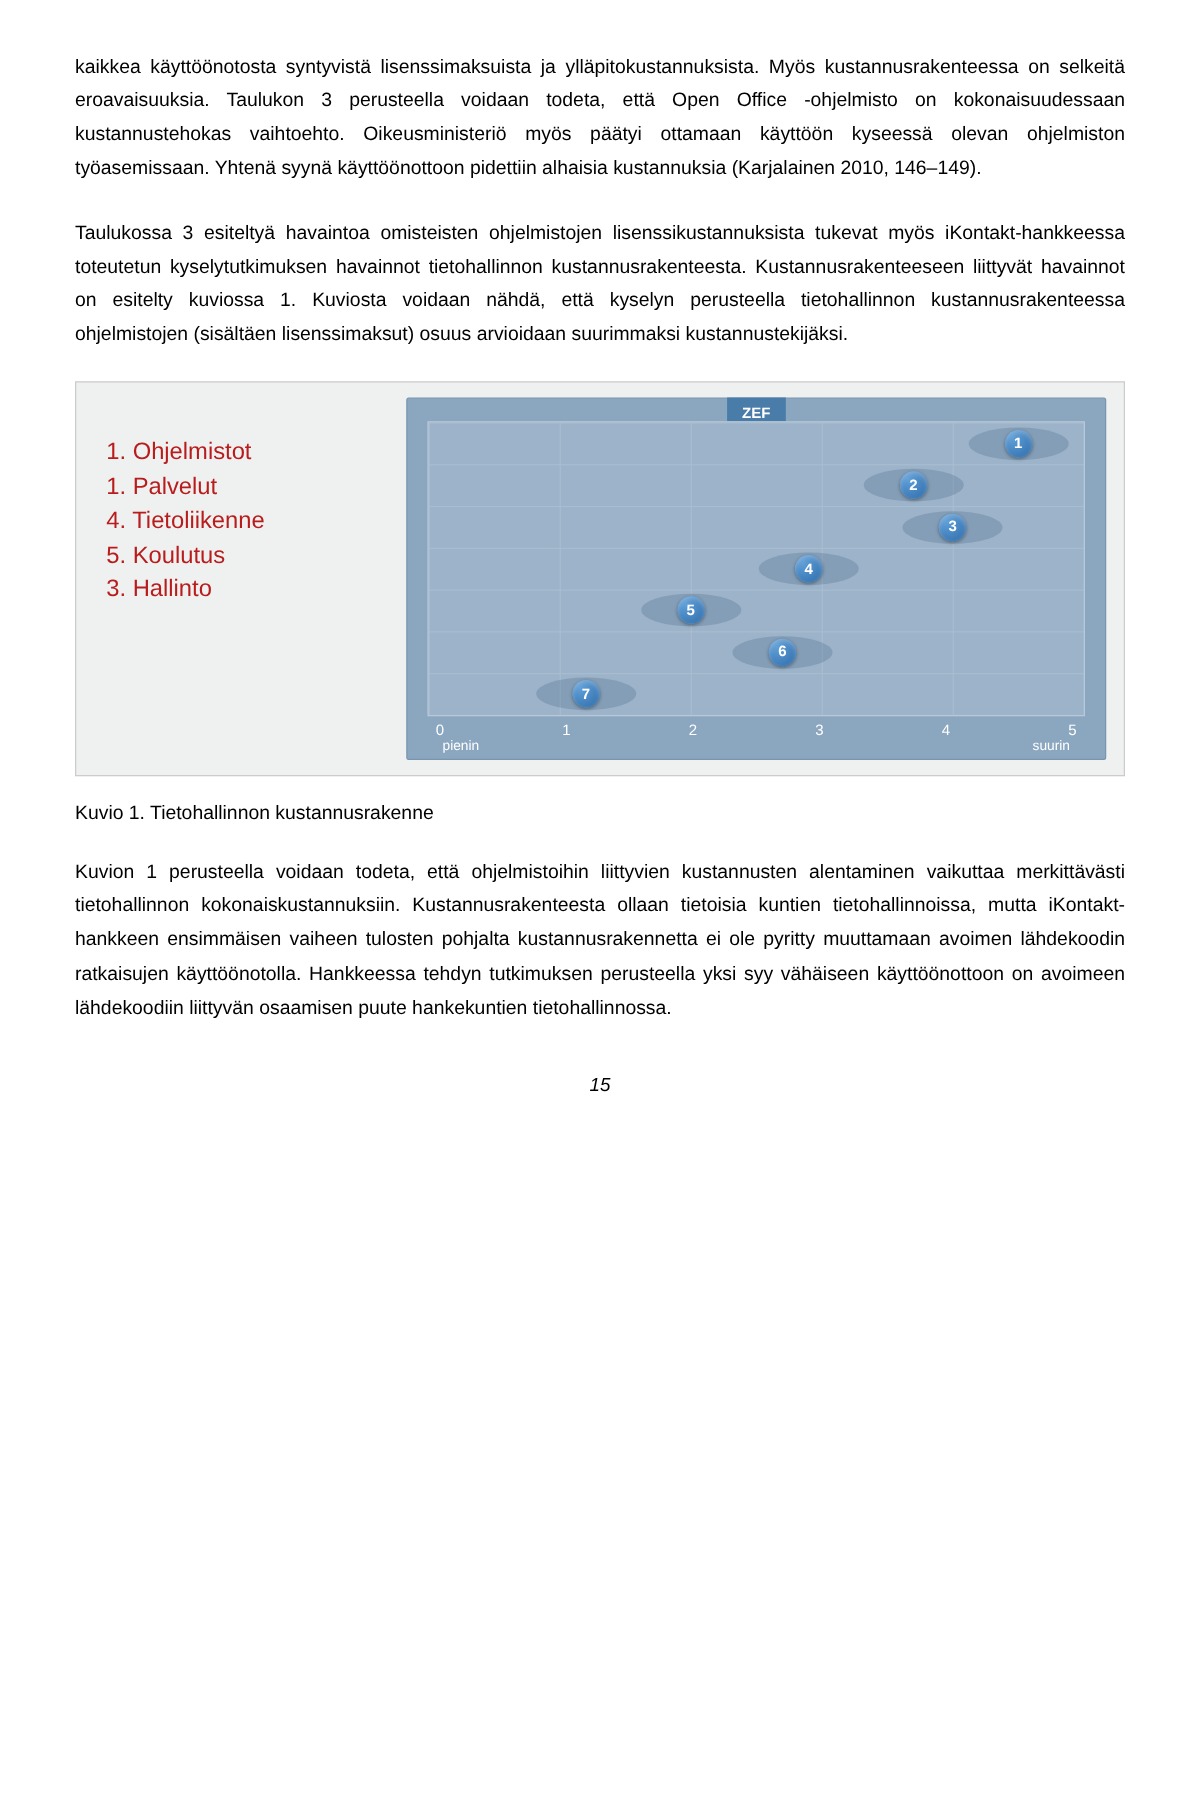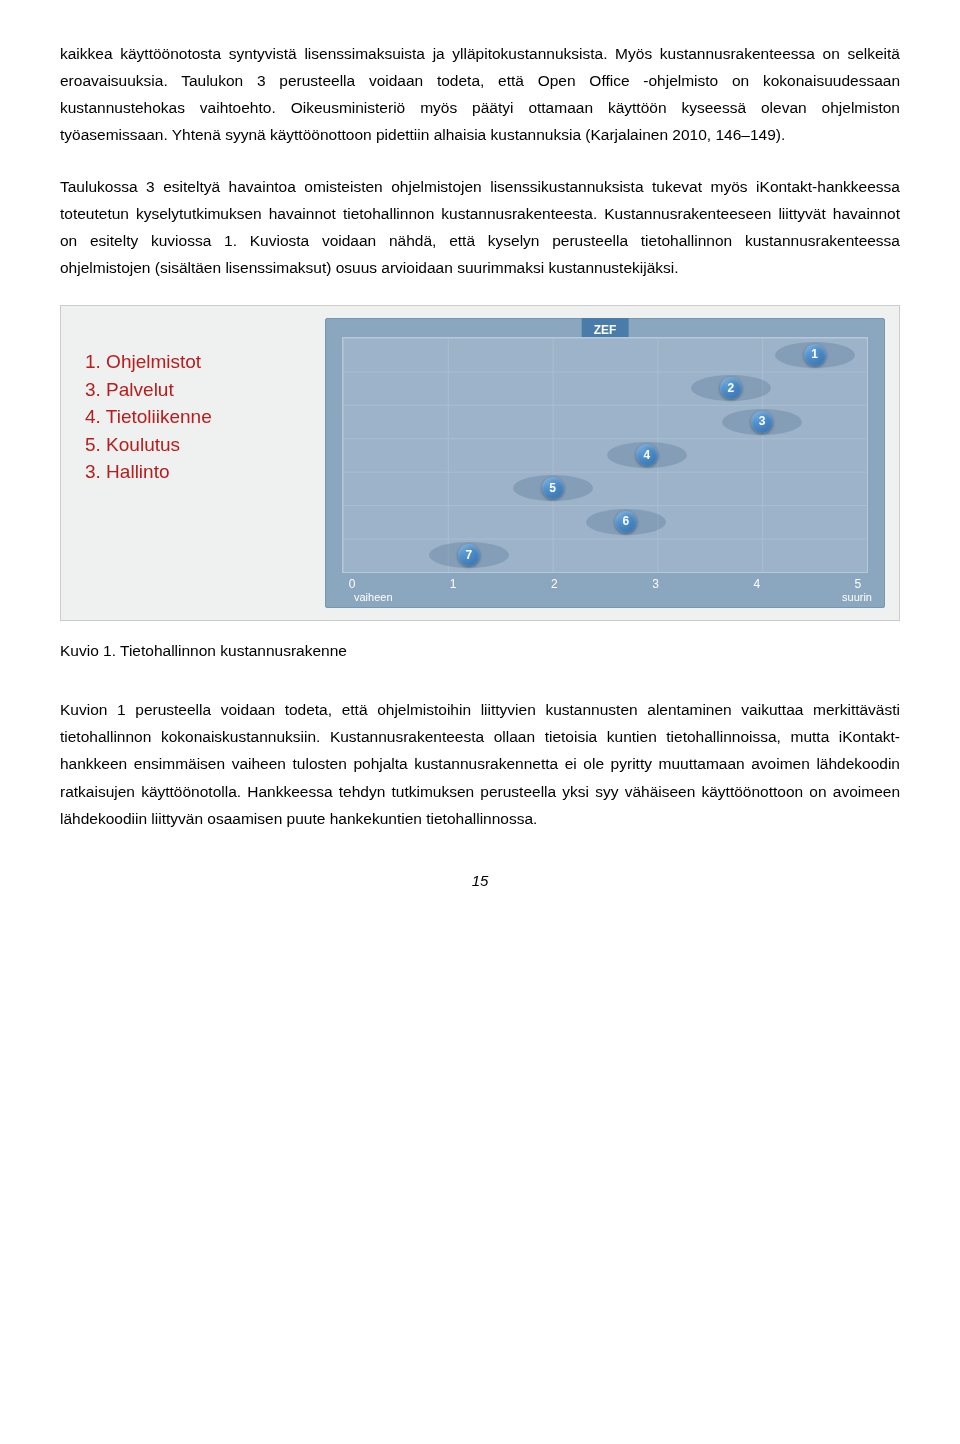--- a/index.html
+++ b/index.html
@@ -95,39 +95,39 @@
   }
   .axis-labels span { width: 20px; text-align: center; }
   .axis-text {
     position: absolute;
     bottom: 0px;
     font-size: 11px;
     color: #fff;
   }
   .caption {
     font-size: 15.5px;
-    margin: 16px 0 32px 0;
+    margin: 16px 0 20px 0;
   }
   .page-num {
     text-align: center;
     margin-top: 36px;
     font-size: 15px;
     font-style: italic;
   }
 </style>
 </head>
 <body>
 
 <p class="justified">kaikkea käyttöönotosta syntyvistä lisenssimaksuista ja ylläpitokustannuksista. Myös kustannusrakenteessa on selkeitä eroavaisuuksia. Taulukon 3 perusteella voidaan todeta, että Open Office -ohjelmisto on kokonaisuudessaan kustannustehokas vaihtoehto. Oikeusministeriö myös päätyi ottamaan käyttöön kyseessä olevan ohjelmiston työasemissaan. Yhtenä syynä käyttöönottoon pidettiin alhaisia kustannuksia (Karjalainen 2010, 146–149).</p>
 <p class="justified">Taulukossa 3 esiteltyä havaintoa omisteisten ohjelmistojen lisenssikustannuksista tukevat myös iKontakt-hankkeessa toteutetun kyselytutkimuksen havainnot tietohallinnon kustannusrakenteesta. Kustannusrakenteeseen liittyvät havainnot on esitelty kuviossa 1. Kuviosta voidaan nähdä, että kyselyn perusteella tietohallinnon kustannusrakenteessa ohjelmistojen (sisältäen lisenssimaksut) osuus arvioidaan suurimmaksi kustannustekijäksi.</p>
 
 <div class="figure-box">
   <div class="legend">
     <div>1. Ohjelmistot</div>
-    <div>3. Palvelut</div>
+    <div>1. Palvelut</div>
     <div>4. Tietoliikenne</div>
     <div>5. Koulutus</div>
     <div>3. Hallinto</div>
   </div>
   <div class="chart-area">
     <div class="zef-tab">ZEF</div>
     <div class="grid" id="chart-grid">
         <div class="ellipse" style="left: 90%; top: 7.14286%; width: 80px; height: 26px;"></div>
         <div class="bubble" style="width: 22px; height: 22px; left: calc(90% - 11px); top: calc(7.14286% - 11px);">1</div>
         <div class="ellipse" style="left: 74%; top: 21.4286%; width: 80px; height: 26px;"></div>
@@ -144,22 +144,22 @@
         <div class="bubble" style="width: 22px; height: 22px; left: calc(24% - 11px); top: calc(92.8571% - 11px);">7</div>
       </div>
     <div class="axis-labels">
       <span>0</span>
       <span>1</span>
       <span>2</span>
       <span>3</span>
       <span>4</span>
       <span>5</span>
     </div>
-    <div class="axis-text" style="left:28px;">vaiheen</div>
-    <div class="axis-text" style="right:12px;margin-left:36px;">suurin</div>
+    <div class="axis-text" style="left:28px;">pienin</div>
+    <div class="axis-text" style="right:28px;margin-left:36px;">suurin</div>
   </div>
 </div>
 
 <div class="caption">Kuvio 1. Tietohallinnon kustannusrakenne</div>
 
 <p class="justified">Kuvion 1 perusteella voidaan todeta, että ohjelmistoihin liittyvien kustannusten alentaminen vaikuttaa merkittävästi tietohallinnon kokonaiskustannuksiin. Kustannusrakenteesta ollaan tietoisia kuntien tietohallinnoissa, mutta iKontakt-hankkeen ensimmäisen vaiheen tulosten pohjalta kustannusrakennetta ei ole pyritty muuttamaan avoimen lähdekoodin ratkaisujen käyttöönotolla. Hankkeessa tehdyn tutkimuksen perusteella yksi syy vähäiseen käyttöönottoon on avoimeen lähdekoodiin liittyvän osaamisen puute hankekuntien tietohallinnossa.</p>
 
 <div class="page-num">15</div>
 
 </body></html>

